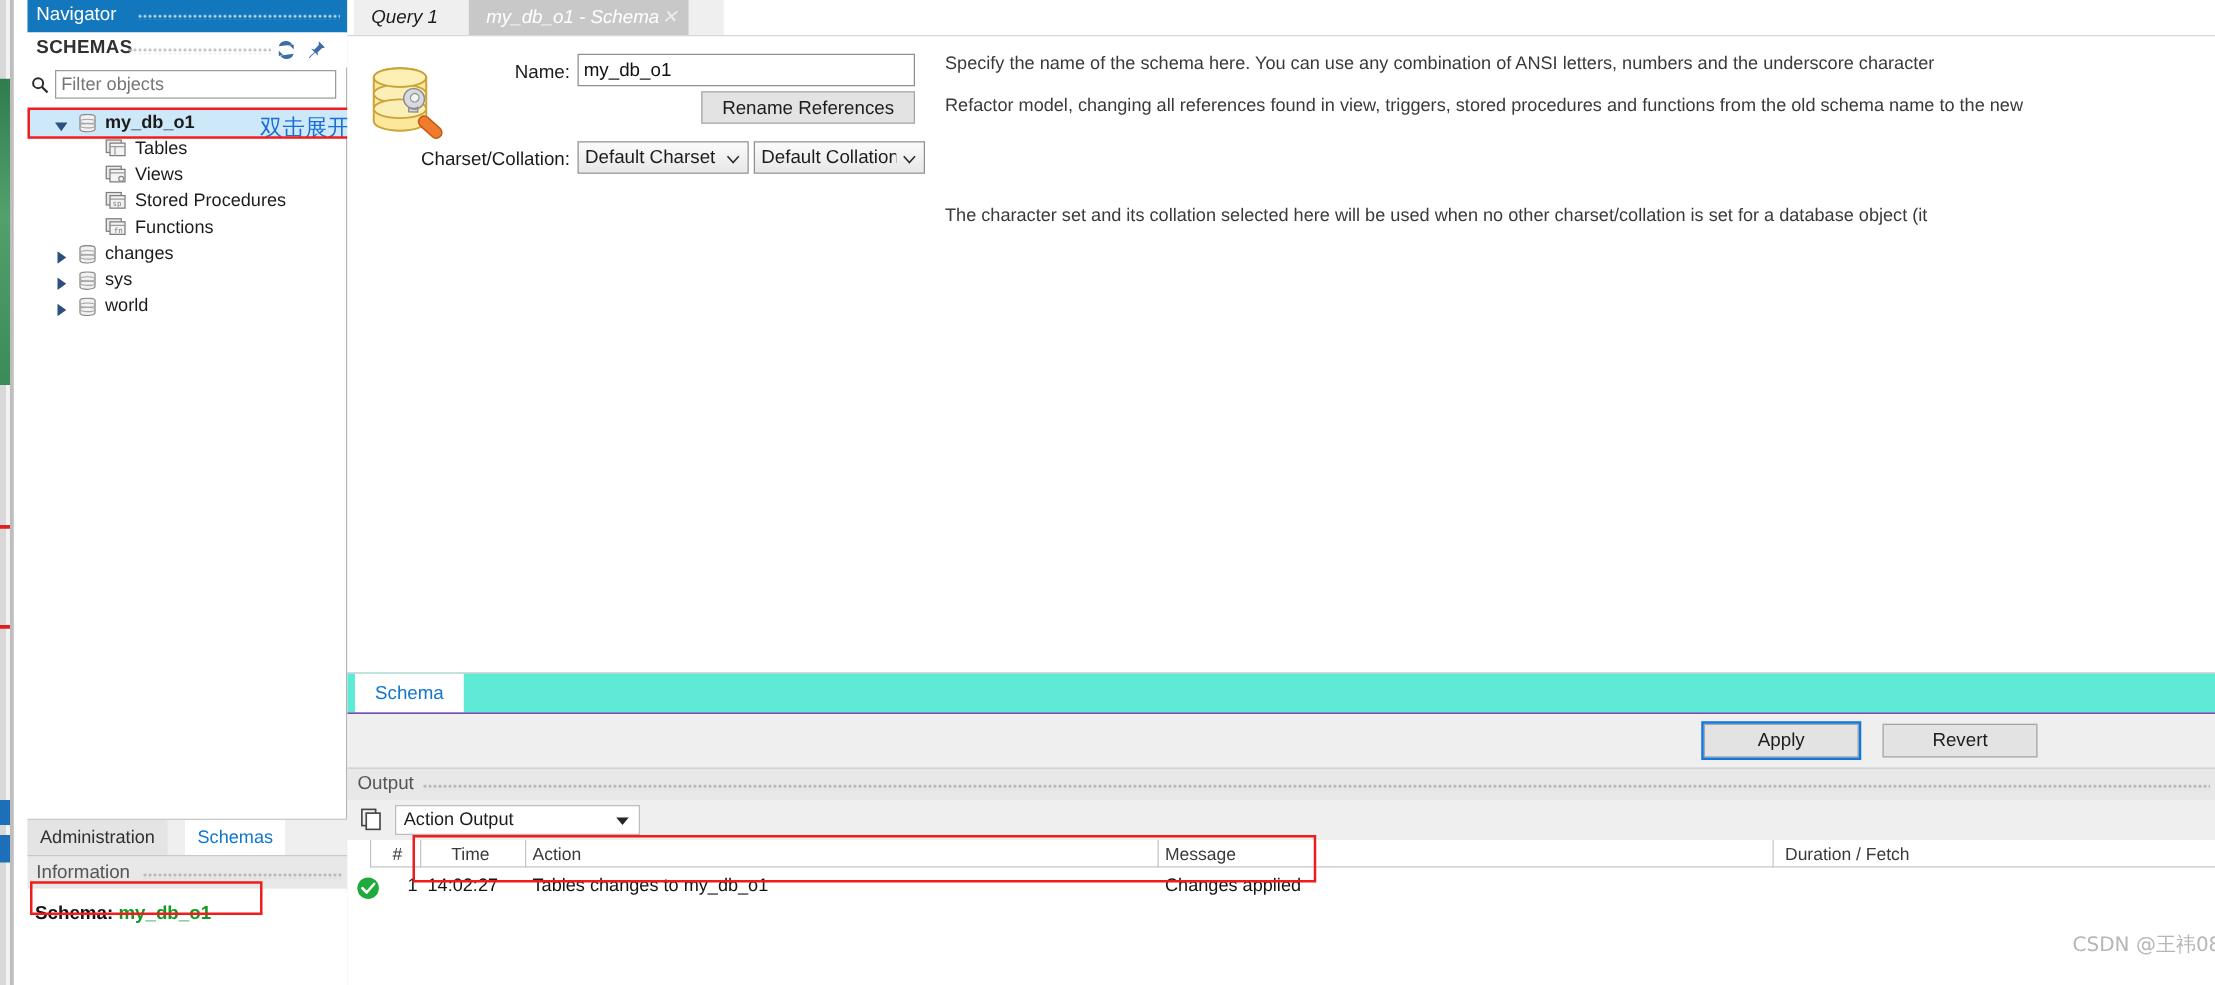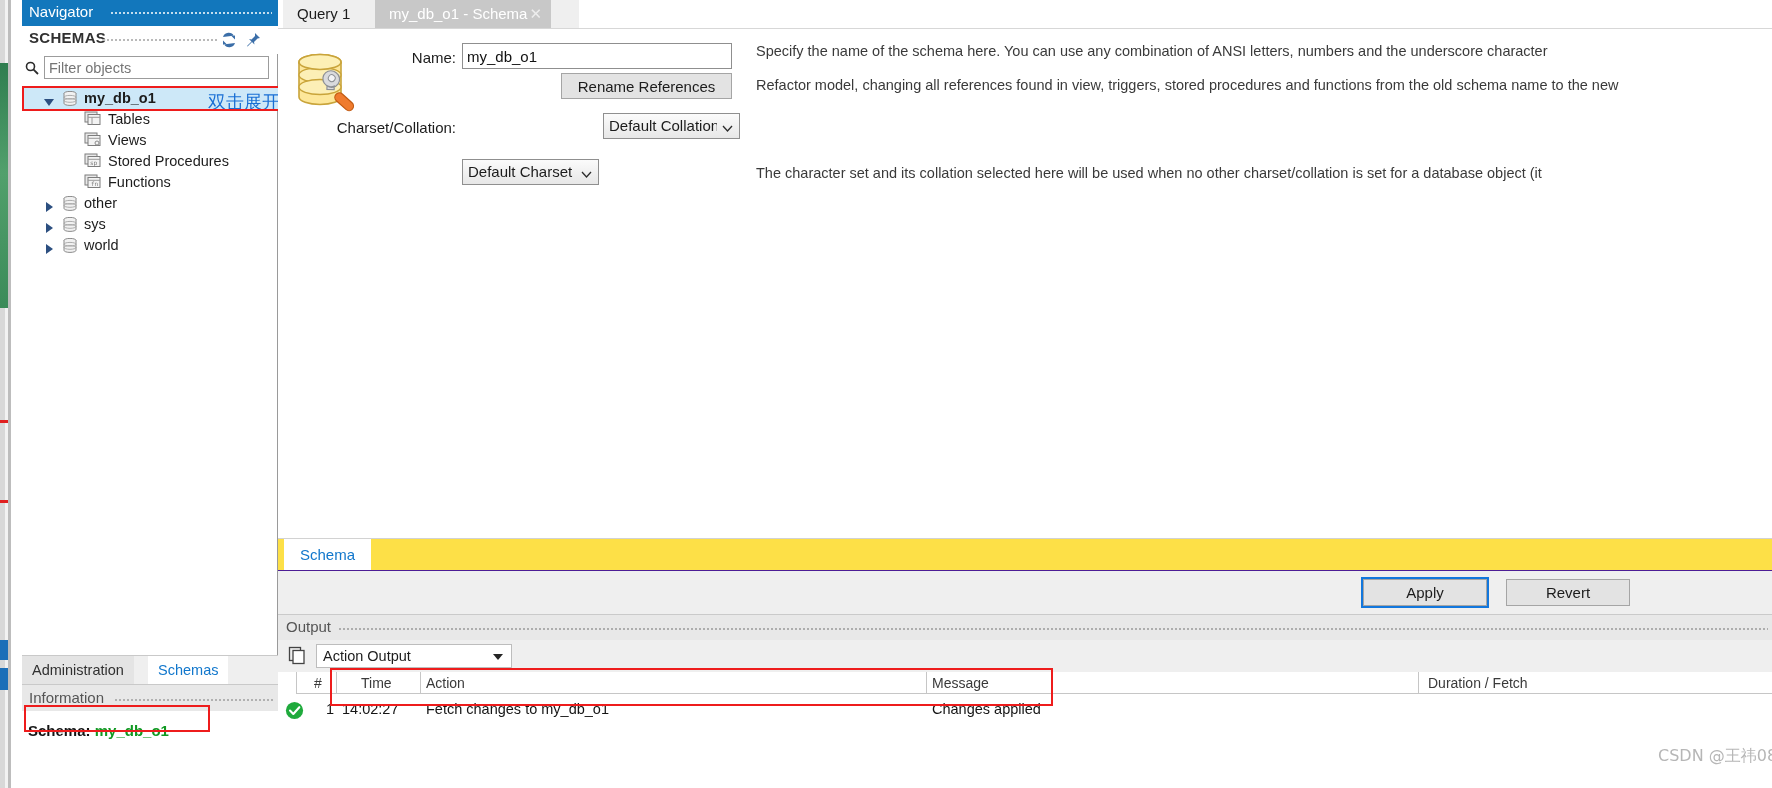--- a/index.html
+++ b/index.html
@@ -76,21 +76,21 @@
   .info-body { position: absolute; left: 0; top: 711px; width: 256px; height: 77px; background: #ffffff; }
   .schema-info { position: absolute; left: 6px; top: 11px; font-weight: bold; font-size: 15px; white-space: nowrap; }
   .schema-info .k { color: #141414; }
   .schema-info .v { color: #119922; }
   #redbox-info { left: 2px; top: 705px; width: 186px; height: 27px; }
 
   
   .main { position: absolute; left: 278px; top: 0; width: 1494px; height: 788px; background: #ffffff; }
 
   .tabbar { position: absolute; left: 0; top: 0; width: 1494px; height: 28px; background: #ffffff; }
-  .etab { position: absolute; top: 0; height: 46px; line-height: 27px; padding: 0 14px; font-size: 15px; white-space: nowrap; }
+  .etab { position: absolute; top: 0; height: 46px; line-height: 27px; padding: 0 14px; font-size: 15px; white-space: nowrap; font-style: italic; }
   .etab.idle { background: #efefef; color: #1c1c1c; }
   .etab.current { background: #c8c8c8; color: #ffffff; }
   .etab .x { position: absolute; right: 9px; top: 0; color: #ededed; font-size: 15px; cursor: pointer; }
 
   .editor { position: absolute; left: 0; top: 28px; width: 1494px; height: 510px; background: #ffffff;
             border-top: 1px solid #d7d7d7; }
 
   .db-glyph { position: absolute; left: 14px; top: 22px; width: 72px; height: 62px; }
 
   .field-label { position: absolute; font-size: 15px; color: #1c1c1c; text-align: right; }
@@ -102,29 +102,29 @@
                 padding: 0 4px; color: #111111; outline: none; }
   .btn { border: 1px solid #a5a5a5; background: #e3e3e3; font-family: inherit; font-size: 15px;
          color: #1c1c1c; cursor: pointer; }
   .rename-btn { position: absolute; left: 283px; top: 44px; width: 171px; height: 26px; }
 
   .combo { position: absolute; top: 84px; height: 26px; border: 1px solid #8f8f8f;
            background: linear-gradient(180deg,#fbfbfb,#e7e7e7); cursor: pointer; }
   .combo .ctext { position: absolute; left: 5px; top: 3px; font-size: 15px; color: #1c1c1c; white-space: nowrap;
                   overflow: hidden; width: 108px; }
   .combo .carrow { position: absolute; right: 6px; top: 7px; width: 11px; height: 11px; }
-  #combo-charset { left: 184px; width: 137px; margin-top: 46px; }
+  #combo-charset { left: 184px; width: 137px; }
   #combo-collation { left: 325px; width: 137px; }
 
   .hint { position: absolute; font-size: 14.5px; color: #3a3a3a; white-space: nowrap; }
   #hint-1 { left: 478px; top: 14px; }
   #hint-2 { left: 478px; top: 48px; }
   #hint-3 { left: 478px; top: 89px; margin-top: 47px; }
 
-  .bottom-tabrow { position: absolute; left: 0; top: 538px; width: 1494px; height: 32px; background: #fde047;
+  .bottom-tabrow { position: absolute; left: 0; top: 538px; width: 1494px; height: 32px; background: #5eead4;
                    border-top: 1px solid #d2d2d2; }
   .btab { position: absolute; left: 6px; top: 0; height: 32px; line-height: 31px; padding: 0 16px;
           background: #ffffff; color: #1177cc; font-size: 15px; }
 
   .action-strip { position: absolute; left: 0; top: 570px; width: 1494px; height: 44px; background: #efefef;
                   border-top: 1px solid #4c1d95; }
   .apply-btn { position: absolute; left: 1085px; top: 8px; width: 124px; height: 27px; outline: 2px solid #1277dd; }
   .revert-btn { position: absolute; left: 1228px; top: 8px; width: 124px; height: 27px; }
 
   
@@ -280,21 +280,21 @@
             </svg>
         </span>
         <span class="dbicon" style="left:40px">
           <svg viewBox="0 0 16 15" width="16" height="15">
             <ellipse cx="8" cy="2.4" rx="6" ry="2" fill="#f1f1f1" stroke="#8a8a8a"></ellipse>
             <path d="M2 2.4 L2 12.4 A6 2 0 0 0 14 12.4 L14 2.4" fill="#f1f1f1" stroke="#8a8a8a"></path>
             <ellipse cx="8" cy="6.2" rx="6" ry="1.8" fill="none" stroke="#a5a5a5" stroke-width=".9"></ellipse>
             <ellipse cx="8" cy="9.5" rx="6" ry="1.8" fill="none" stroke="#a5a5a5" stroke-width=".9"></ellipse>
           </svg>
         </span>
-        <span class="tlabel" style="left:62px">other</span>
+        <span class="tlabel" style="left:62px">changes</span>
       </div>
 
       <div class="trow">
         <span class="twist" style="left:22px">
           <svg viewBox="0 0 10 10" width="10" height="10">
               <path d="M2 0 L2 10 L9 5 Z" fill="#2c4f80"></path>
             </svg>
         </span>
         <span class="dbicon" style="left:40px">
           <svg viewBox="0 0 16 15" width="16" height="15">
@@ -451,21 +451,21 @@
 
       <div class="out-row">
         <span class="ok-badge">
           <svg viewBox="0 0 19 19" width="19" height="19">
             <circle cx="9.5" cy="9.5" r="8.6" fill="#1faa3c"></circle>
             <path d="M5 9.6 L8.3 13 L14.3 6.2" fill="none" stroke="#ffffff" stroke-width="2.1" stroke-linecap="round" stroke-linejoin="round"></path>
           </svg>
         </span>
         <span class="out-cell" style="left:48px">1</span>
         <span class="out-cell" style="left:64px">14:02:27</span>
-        <span class="out-cell" style="left:148px">Fetch changes to my_db_o1</span>
+        <span class="out-cell" style="left:148px">Tables changes to my_db_o1</span>
         <span class="out-cell" style="left:654px">Changes applied</span>
         <span class="out-cell" style="left:1150px"></span>
       </div>
     </div>
 
     <div class="redbox" id="redbox-output"></div>
 
     <div class="watermark">CSDN @王祎0825</div>
   </div>
 </div>

